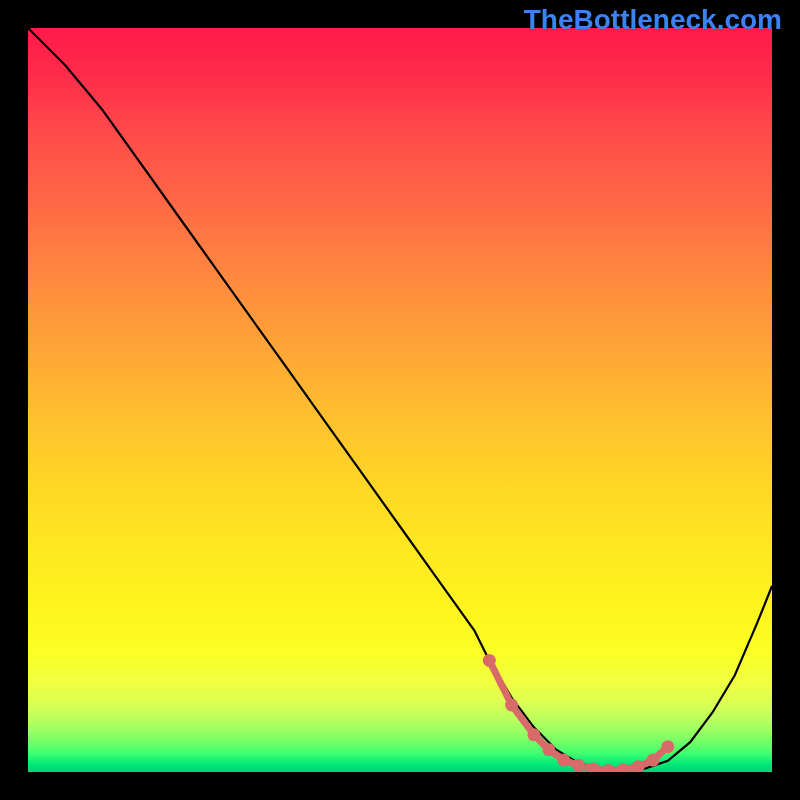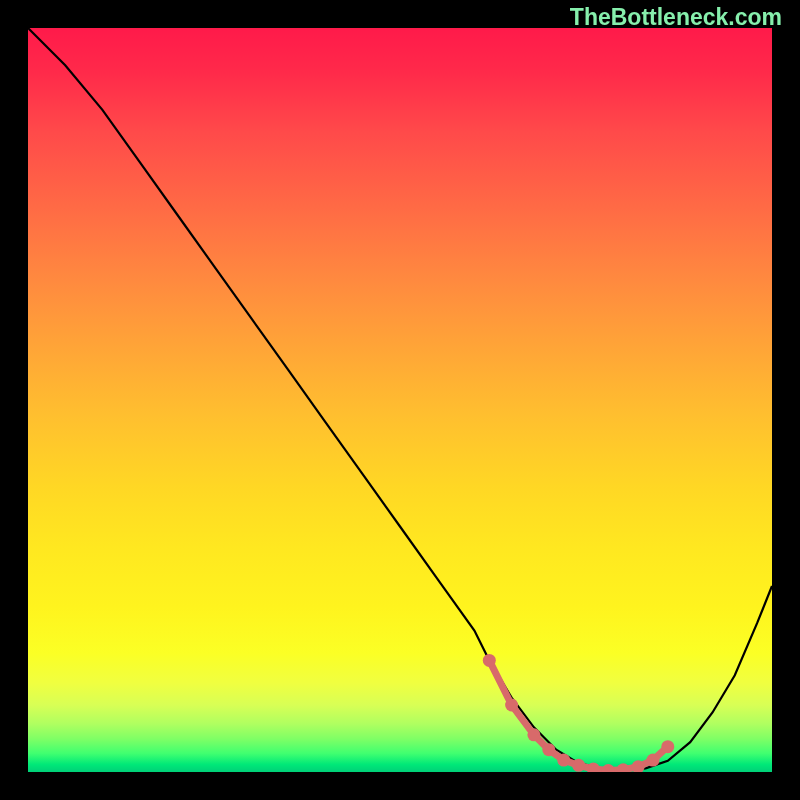--- a/index.html
+++ b/index.html
@@ -14,22 +14,22 @@
   .container {
     position: relative;
     width: 800px;
     height: 800px;
     background: #000;
   }
   .watermark {
     position: absolute;
     top: 4px;
     right: 18px;
-    color: #86efac;
-    font-size: 23px;
+    color: #3b82f6;
+    font-size: 28px;
     font-weight: bold;
     z-index: 10;
   }
   .plot-area {
     position: absolute;
     left: 28px;
     top: 28px;
     width: 744px;
     height: 744px;
     overflow: hidden;

